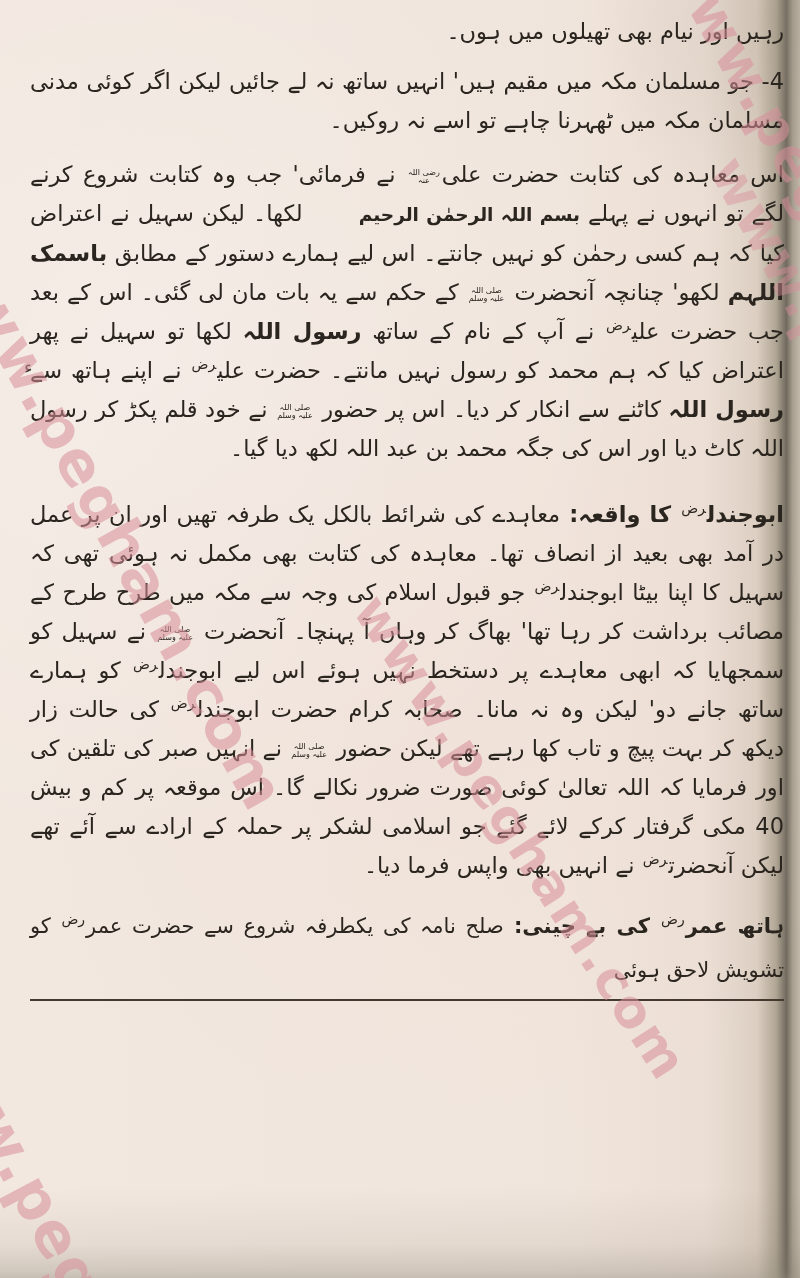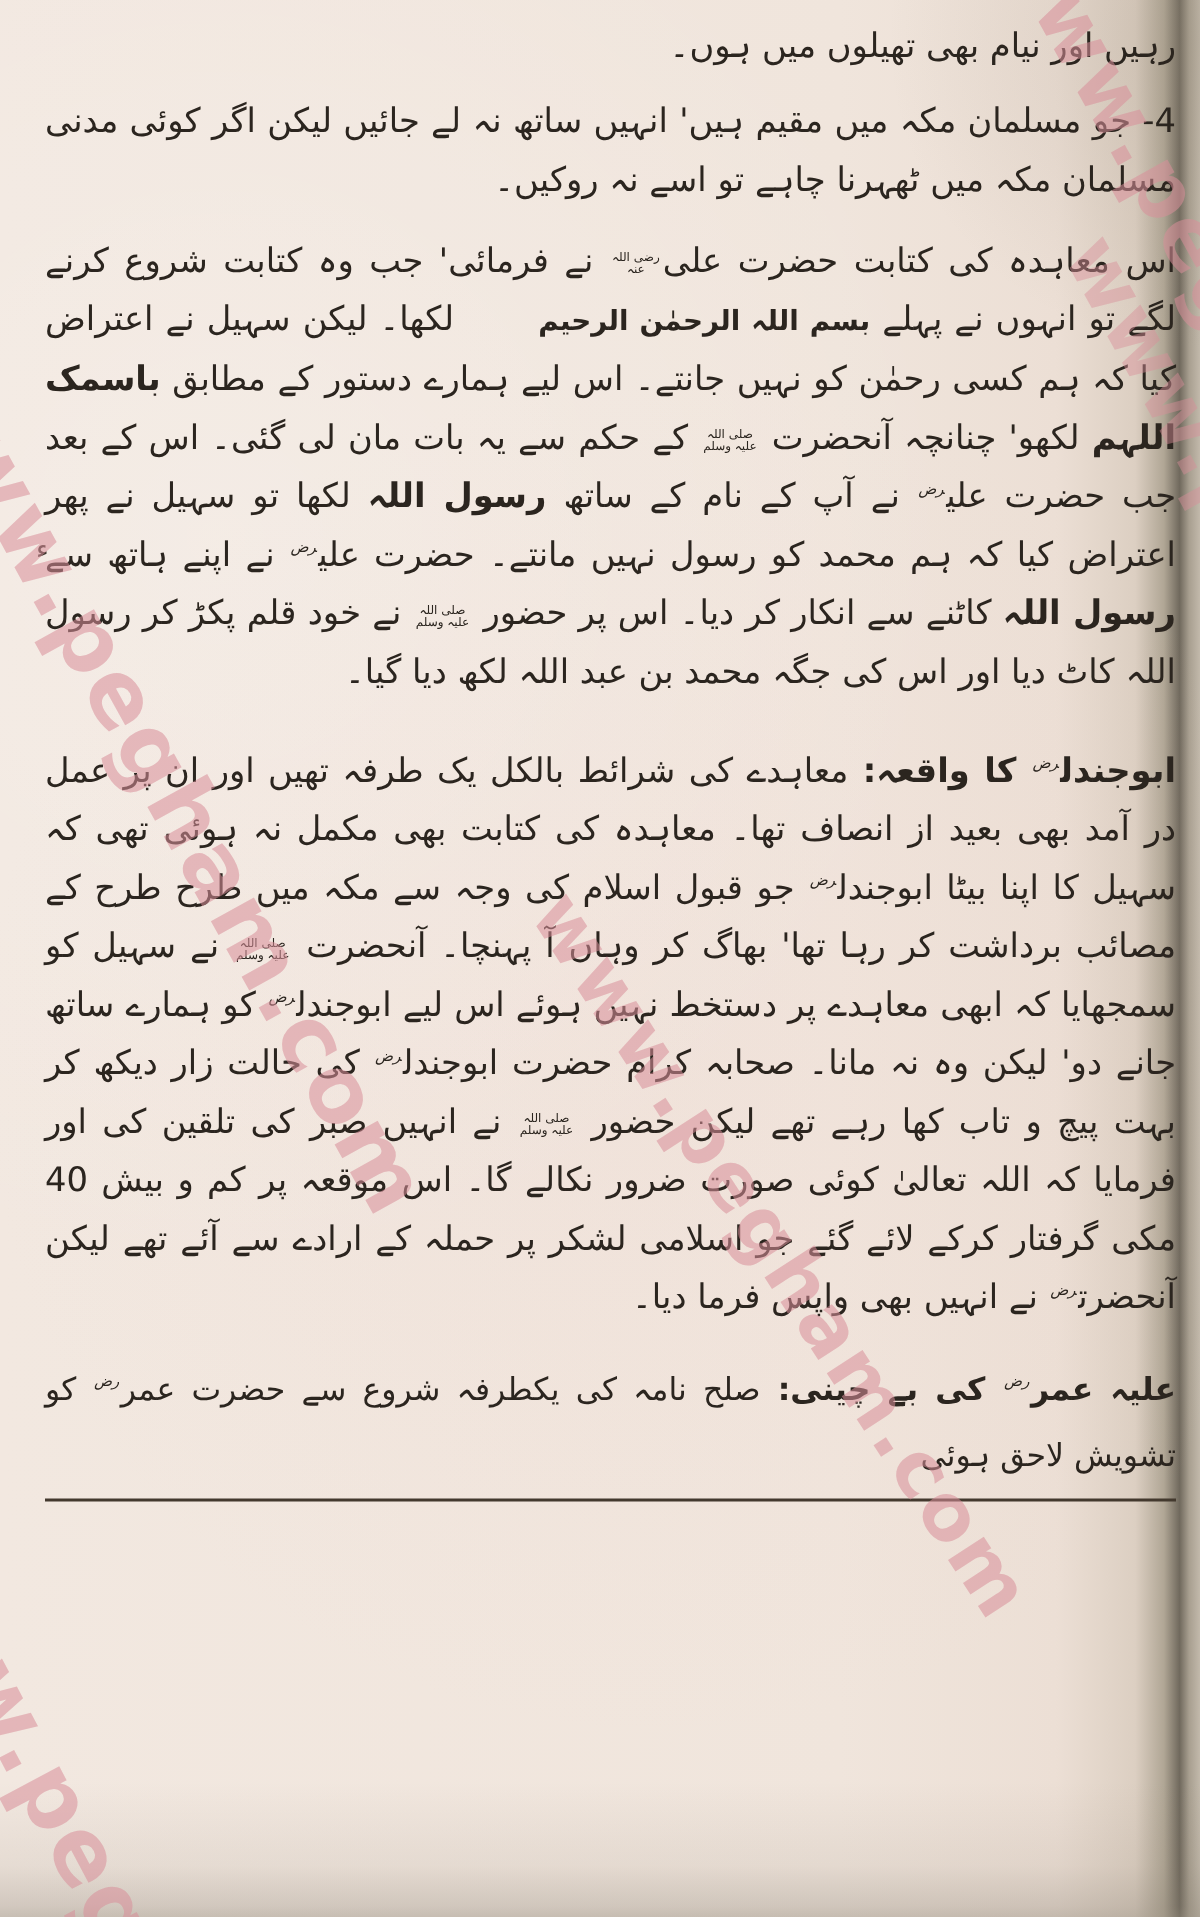--- a/index.html
+++ b/index.html
@@ -62,25 +62,24 @@
   .q{font-weight:bold;font-size:18.5px;margin-left:48px;}
   .stack-mark{
     display:inline-block;
     font-size:8px;
     line-height:8px;
     text-align:center;
     vertical-align:-1px;
     margin:0 2px;
   }
   .sup-mark{
-    font-size:10px;
+    font-size:14px;
     vertical-align:9px;
     line-height:0;
     margin:0 1px;
-    font-style:italic;
   }
   .margin-mark{
     position:absolute;left:24px;top:356px;z-index:2;
     font-size:18px;color:#3a332b;
   }
 </style>
 </head>
 <body>
 
 <div class="page">
@@ -99,18 +98,18 @@
 
     <div class="clause">4- جو مسلمان مکہ میں مقیم ہیں' انہیں ساتھ نہ لے جائیں لیکن اگر کوئی مدنی مسلمان مکہ میں ٹھہرنا چاہے تو اسے نہ روکیں۔</div>
 
 
 
 
     <div class="para"><span>اس معاہدہ کی کتابت حضرت علی</span><span class="stack-mark">رضی اللہ<br>عنہ</span><span> نے فرمائی' جب وہ کتابت شروع کرنے لگے تو انہوں نے پہلے </span><span class="q">بسم اللہ الرحمٰن الرحیم</span><span> لکھا۔ لیکن سہیل نے اعتراض کیا کہ ہم کسی رحمٰن کو نہیں جانتے۔ اس لیے ہمارے دستور کے مطابق </span><span class="b">باسمک اللہم</span><span> لکھو' چنانچہ آنحضرت </span><span class="stack-mark">صلی اللہ<br>علیہ وسلم</span><span> کے حکم سے یہ بات مان لی گئی۔ اس کے بعد جب حضرت علی</span><span class="sup-mark">رض</span><span> نے آپ کے نام کے ساتھ </span><span class="b">رسول اللہ</span><span> لکھا تو سہیل نے پھر اعتراض کیا کہ ہم محمد کو رسول نہیں مانتے۔ حضرت علی</span><span class="sup-mark">رض</span><span> نے اپنے ہاتھ سے </span><span class="b">رسول اللہ</span><span> کاٹنے سے انکار کر دیا۔ اس پر حضور </span><span class="stack-mark">صلی اللہ<br>علیہ وسلم</span><span> نے خود قلم پکڑ کر رسول اللہ کاٹ دیا اور اس کی جگہ محمد بن عبد اللہ لکھ دیا گیا۔</span></div>
 
     <div class="para para-gap"><span class="b">ابوجندل</span><span class="sup-mark">رض</span><span class="b"> کا واقعہ:  </span><span>معاہدے کی شرائط بالکل یک طرفہ تھیں اور ان پر عمل در آمد بھی بعید از انصاف تھا۔ معاہدہ کی کتابت بھی مکمل نہ ہوئی تھی کہ سہیل کا اپنا بیٹا ابوجندل</span><span class="sup-mark">رض</span><span> جو قبول اسلام کی وجہ سے مکہ میں طرح طرح کے مصائب برداشت کر رہا تھا' بھاگ کر وہاں آ پہنچا۔ آنحضرت </span><span class="stack-mark">صلی اللہ<br>علیہ وسلم</span><span> نے سہیل کو سمجھایا کہ ابھی معاہدے پر دستخط نہیں ہوئے اس لیے ابوجندل</span><span class="sup-mark">رض</span><span> کو ہمارے ساتھ جانے دو' لیکن وہ نہ مانا۔ صحابہ کرام حضرت ابوجندل</span><span class="sup-mark">رض</span><span> کی حالت زار دیکھ کر بہت پیچ و تاب کھا رہے تھے لیکن حضور </span><span class="stack-mark">صلی اللہ<br>علیہ وسلم</span><span> نے انہیں صبر کی تلقین کی اور فرمایا کہ اللہ تعالیٰ کوئی صورت ضرور نکالے گا۔ اس موقعہ پر کم و بیش 40 مکی گرفتار کرکے لائے گئے جو اسلامی لشکر پر حملہ کے ارادے سے آئے تھے لیکن آنحضرت</span><span class="sup-mark">رض</span><span> نے انہیں بھی واپس فرما دیا۔</span></div>
 
-    <div class="heading-line"><span class="b">علیہ عمر</span><span class="sup-mark">رض</span><span class="b"> کی بے چینی:  </span><span>صلح نامہ کی یکطرفہ شروع سے حضرت عمر</span><span class="sup-mark">رض</span><span> کو تشویش لاحق ہوئی</span></div>
+    <div class="heading-line"><span class="b">ہاتھ عمر</span><span class="sup-mark">رض</span><span class="b"> کی بے چینی:  </span><span>صلح نامہ کی یکطرفہ شروع سے حضرت عمر</span><span class="sup-mark">رض</span><span> کو تشویش لاحق ہوئی</span></div>
 
   </div>
 
   <div class="shade-bottom"></div>
 </div>
 
 </body></html>

